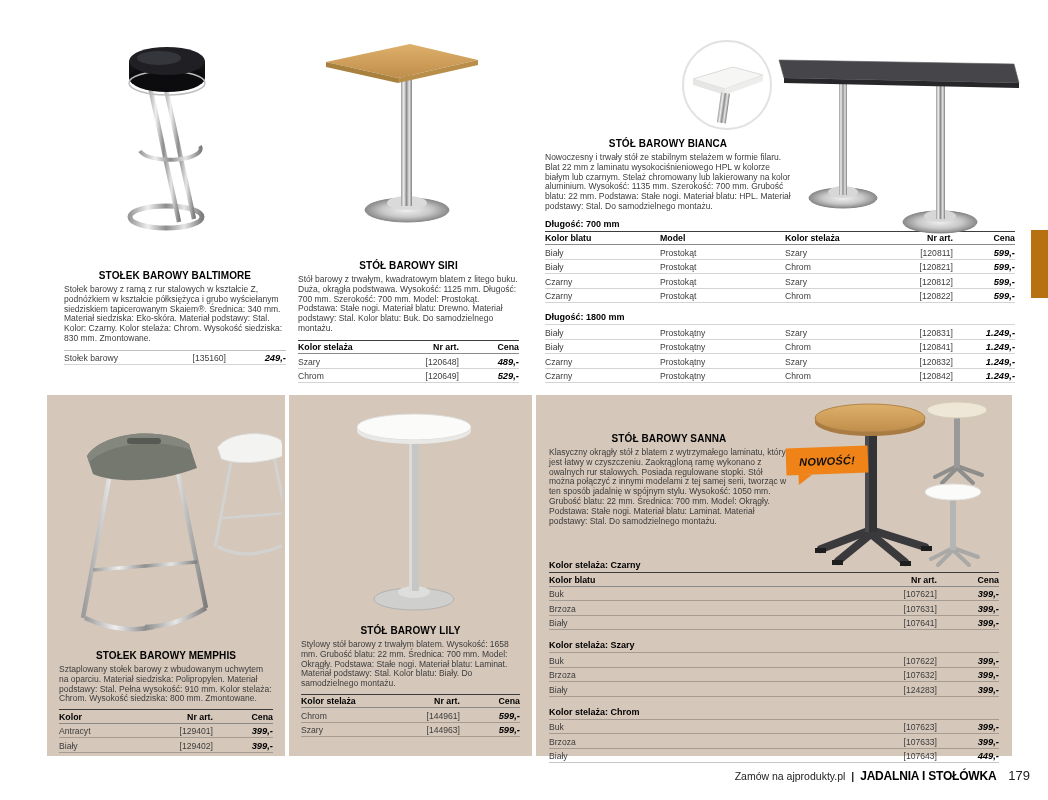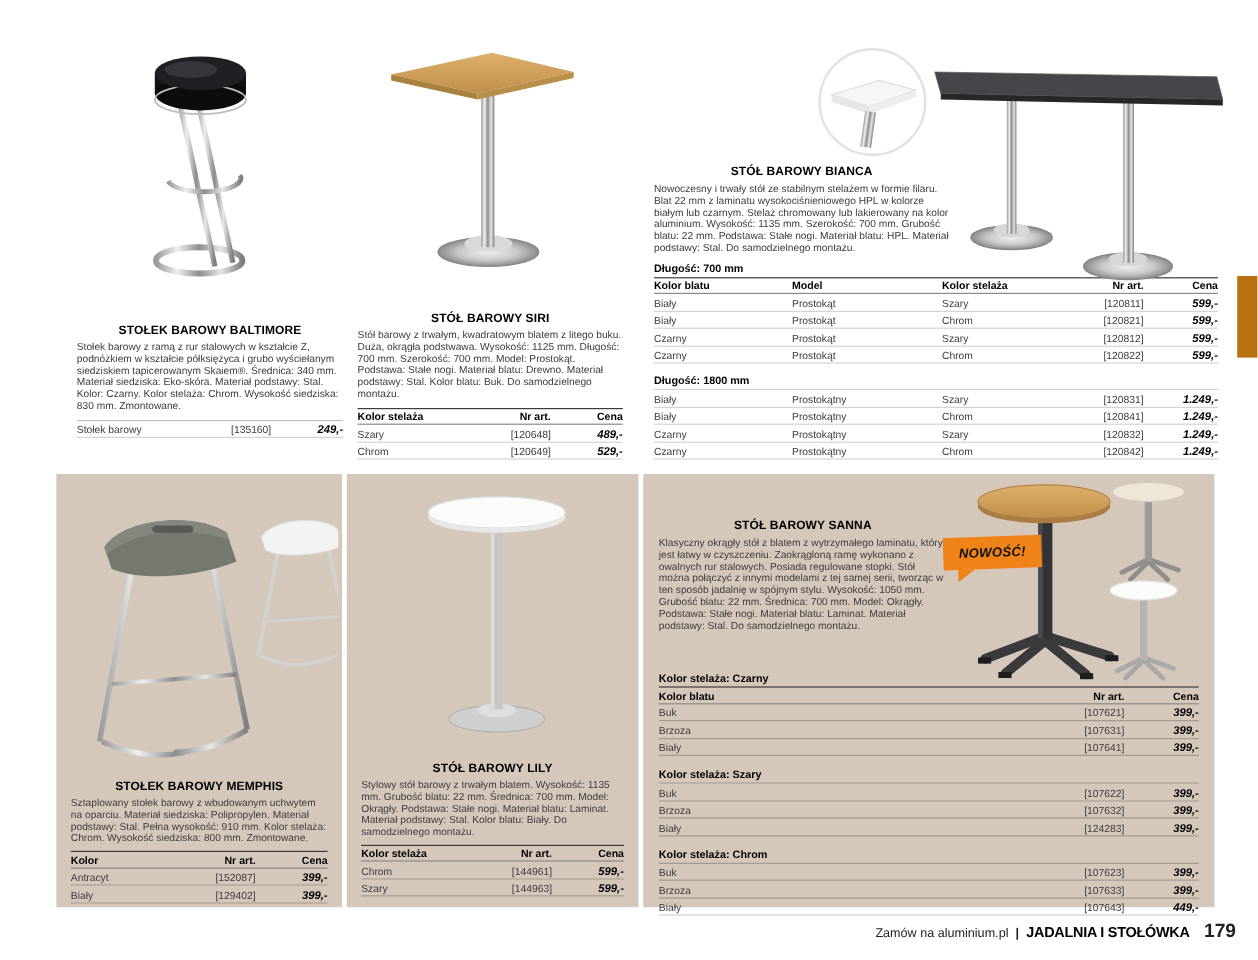--- a/index.html
+++ b/index.html
@@ -50,21 +50,21 @@
            display:flex; align-items:center; justify-content:center; }
   .badge-label { font-size:11px; font-weight:bold; font-style:italic; color:#111; letter-spacing:.2px; }
   .badge::after { content:""; position:absolute; left:12px; bottom:-10px;
                   border-left:14px solid #ef8318; border-bottom:10px solid transparent; }
 
   
   .footer { position:absolute; top:768px; left:0; right:18px; text-align:right;
             font-size:10.5px; color:#222; }
   .footer .cat { font-weight:bold; font-size:12px; color:#000; letter-spacing:-0.2px; }
   .footer .sep { font-weight:bold; margin:0 3px; }
-  .footer .pnum { font-size:16px; margin-left:9px;font-weight:bold; }
+  .footer .pnum { font-size:13px; margin-left:9px; }
 
   
   .side-tab { position:absolute; left:1031px; top:230px; width:17px; height:68px; background:#b87110; }
 </style>
 </head>
 <body>
 
 <svg width="0" height="0" style="position:absolute" aria-hidden="true">
   <defs>
     <linearGradient id="chromeV" x1="0" y1="0" x2="1" y2="0">
@@ -261,21 +261,21 @@
     <h3 class="title" style="margin-top:4px">STOŁEK BAROWY MEMPHIS</h3>
     <p class="desc">Sztaplowany stołek barowy z wbudowanym uchwytem na oparciu. Materiał siedziska: Polipropylen. Materiał podstawy: Stal. Pełna wysokość: 910 mm. Kolor stelaża: Chrom. Wysokość siedziska: 800 mm. Zmontowane.</p>
     <div class="ptable" style="margin-top:5px">
       <div class="trow thead t3">
         <span class="c0">Kolor</span>
         <span class="c1">Nr art.</span>
         <span class="c2">Cena</span>
       </div>
       <div class="trow t3">
         <span class="c0">Antracyt</span>
-        <span class="c1">[152087]</span>
+        <span class="c1">[129401]</span>
         <span class="c2 price">399,-</span>
       </div>
       <div class="trow t3">
         <span class="c0">Biały</span>
         <span class="c1">[129402]</span>
         <span class="c2 price">399,-</span>
       </div>
     </div>
   </div>
 </section>
@@ -285,22 +285,22 @@
     <div class="img-wrap" style="height:218px">
       <svg width="220" height="214" viewBox="0 0 220 214" style="position:absolute;left:0;top:0">
         <ellipse cx="113" cy="196" rx="40" ry="11" fill="#cfcfcd" stroke="#b2b2b0" stroke-width="1"></ellipse>
         <ellipse cx="113" cy="189" rx="16" ry="6" fill="#dededc"></ellipse>
         <rect x="108" y="32" width="10" height="156" fill="#c6c6c4"></rect>
         <rect x="108" y="32" width="3" height="156" fill="#dbdbd9"></rect>
         <ellipse cx="113" cy="24" rx="57" ry="13" fill="#fbfbfa" stroke="#dcdcda" stroke-width="1"></ellipse>
         <path d="M56,24 a57,13 0 0 0 114,0 l0,4 a57,13 0 0 1 -114,0 z" fill="#e8e8e6"></path>
       </svg>
     </div>
-    <h3 class="title" style="margin-top:14px">STÓŁ BAROWY LILY</h3>
-    <p class="desc">Stylowy stół barowy z trwałym blatem. Wysokość: 1135 mm. Grubość blatu: 22 mm. Średnica: 700 mm. Model: Okrągły. Podstawa: Stałe nogi. Materiał blatu: Laminat. Materiał podstawy: Stal. Kolor blatu: Biały. Do samodzielnego montażu.</p>
+    <h3 class="title" style="margin-top:4px">STÓŁ BAROWY LILY</h3>
+    <p class="desc">Stylowy stół barowy z trwałym blatem. Wysokość: 1658 mm. Grubość blatu: 22 mm. Średnica: 700 mm. Model: Okrągły. Podstawa: Stałe nogi. Materiał blatu: Laminat. Materiał podstawy: Stal. Kolor blatu: Biały. Do samodzielnego montażu.</p>
     <div class="ptable" style="margin-top:5px">
       <div class="trow thead t3">
         <span class="c0">Kolor stelaża</span>
         <span class="c1">Nr art.</span>
         <span class="c2">Cena</span>
       </div>
       <div class="trow t3">
         <span class="c0">Chrom</span>
         <span class="c1">[144961]</span>
         <span class="c2 price">599,-</span>
@@ -419,19 +419,19 @@
     </div>
     <div class="trow t3w">
       <span class="c0">Biały</span>
       <span class="c1">[107643]</span>
       <span class="c2 price">449,-</span>
     </div>
   </div>
 </section>
 
 <div class="footer">
-  <span>Zamów na aluminium.pl</span>
+  <span>Zamów na ajprodukty.pl</span>
   <span class="sep">|</span>
   <span class="cat">JADALNIA I STOŁÓWKA</span>
   <span class="pnum">179</span>
 </div>
 
 <div class="side-tab"></div>
 
 </body></html>

